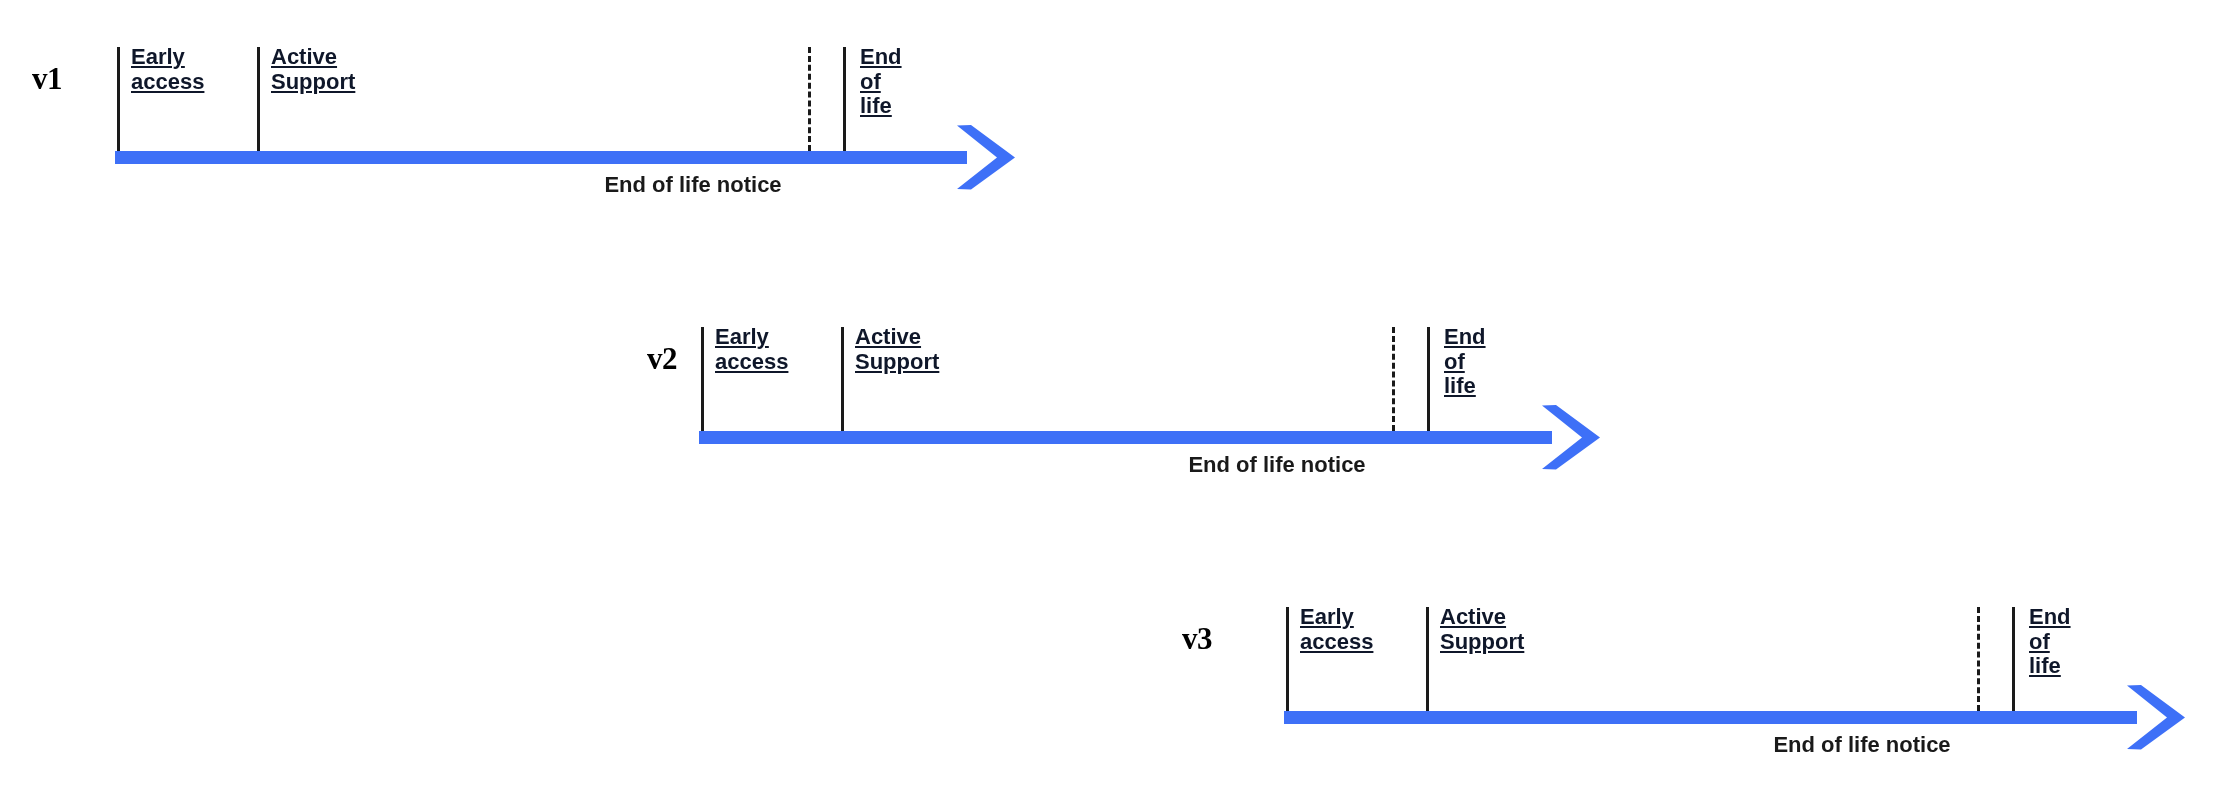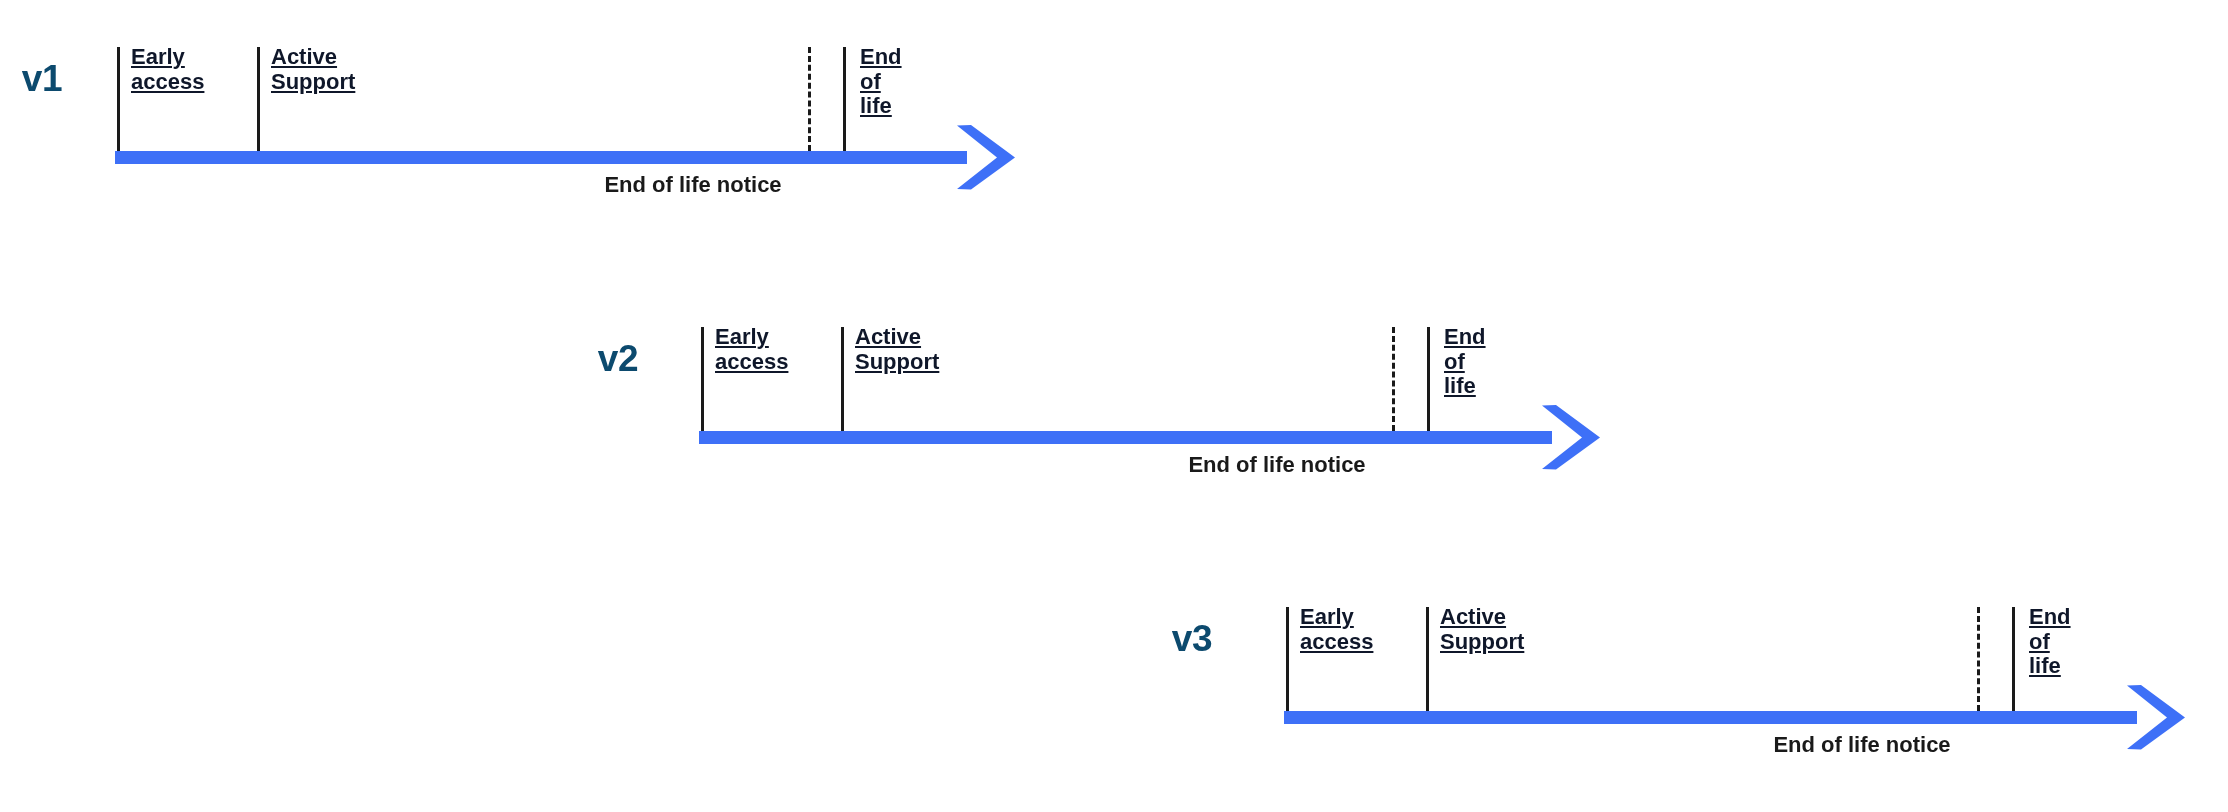--- a/index.html
+++ b/index.html
@@ -24,28 +24,29 @@
   .lifecycle-row {
     position: absolute;
     left: 0;
     top: 0;
     height: 250px;
   }
 
   
   .version-label {
     position: absolute;
-    font-size: 37px;
+    font-size: 31px;
     font-weight: 700;
-    color: #0c4a6e;
+    color: #000000;
     line-height: 1;
     letter-spacing: -0.5px;
     white-space: nowrap;
     top: 78px;
     transform: translate(-100%, -50%);
+    font-family: Liberation Serif, serif;
   }
 
   
   .marker {
     position: absolute;
     top: 47px;
     height: 104px;
     width: 0;
     border-left: 3px solid #1a1a1a;
   }
@@ -104,21 +105,21 @@
       <div class="phase-label" style="left: 860px;">End of life</div>
       <div class="timeline-arrow" style="left: 115px; width: 900px;">
         <svg width="900" height="58" viewBox="0 0 900 58">
           <rect x="0" y="0" width="852" height="13" fill="#3E70F7"></rect>
           <path d="M 842 -25.5 L 856 -26 L 900 6.5 L 856 38.5 L 842 38 L 882 6.5 Z" fill="#3E70F7"></path>
         </svg>
       </div>
       <div class="notice-label" style="left: 693px;">End of life notice</div>
     </div>
     <div class="lifecycle-row" style="top: 280px;">
-      <div class="version-label" style="left: 638px;">v2</div>
+      <div class="version-label" style="left: 677px;">v2</div>
       <div class="marker" style="left: 701px; border-left-color: rgb(26, 26, 26);"></div>
       <div class="marker" style="left: 841px; border-left-color: rgb(26, 26, 26);"></div>
       <div class="marker dashed" style="left: 1392px; border-left-color: rgb(26, 26, 26);"></div>
       <div class="marker" style="left: 1427px; border-left-color: rgb(26, 26, 26);"></div>
       <div class="phase-label" style="left: 715px;">Early
 access</div>
       <div class="phase-label" style="left: 855px;">Active Support</div>
       <div class="phase-label" style="left: 1444px;">End of life</div>
       <div class="timeline-arrow" style="left: 699px; width: 901px;">
         <svg width="901" height="58" viewBox="0 0 901 58">

